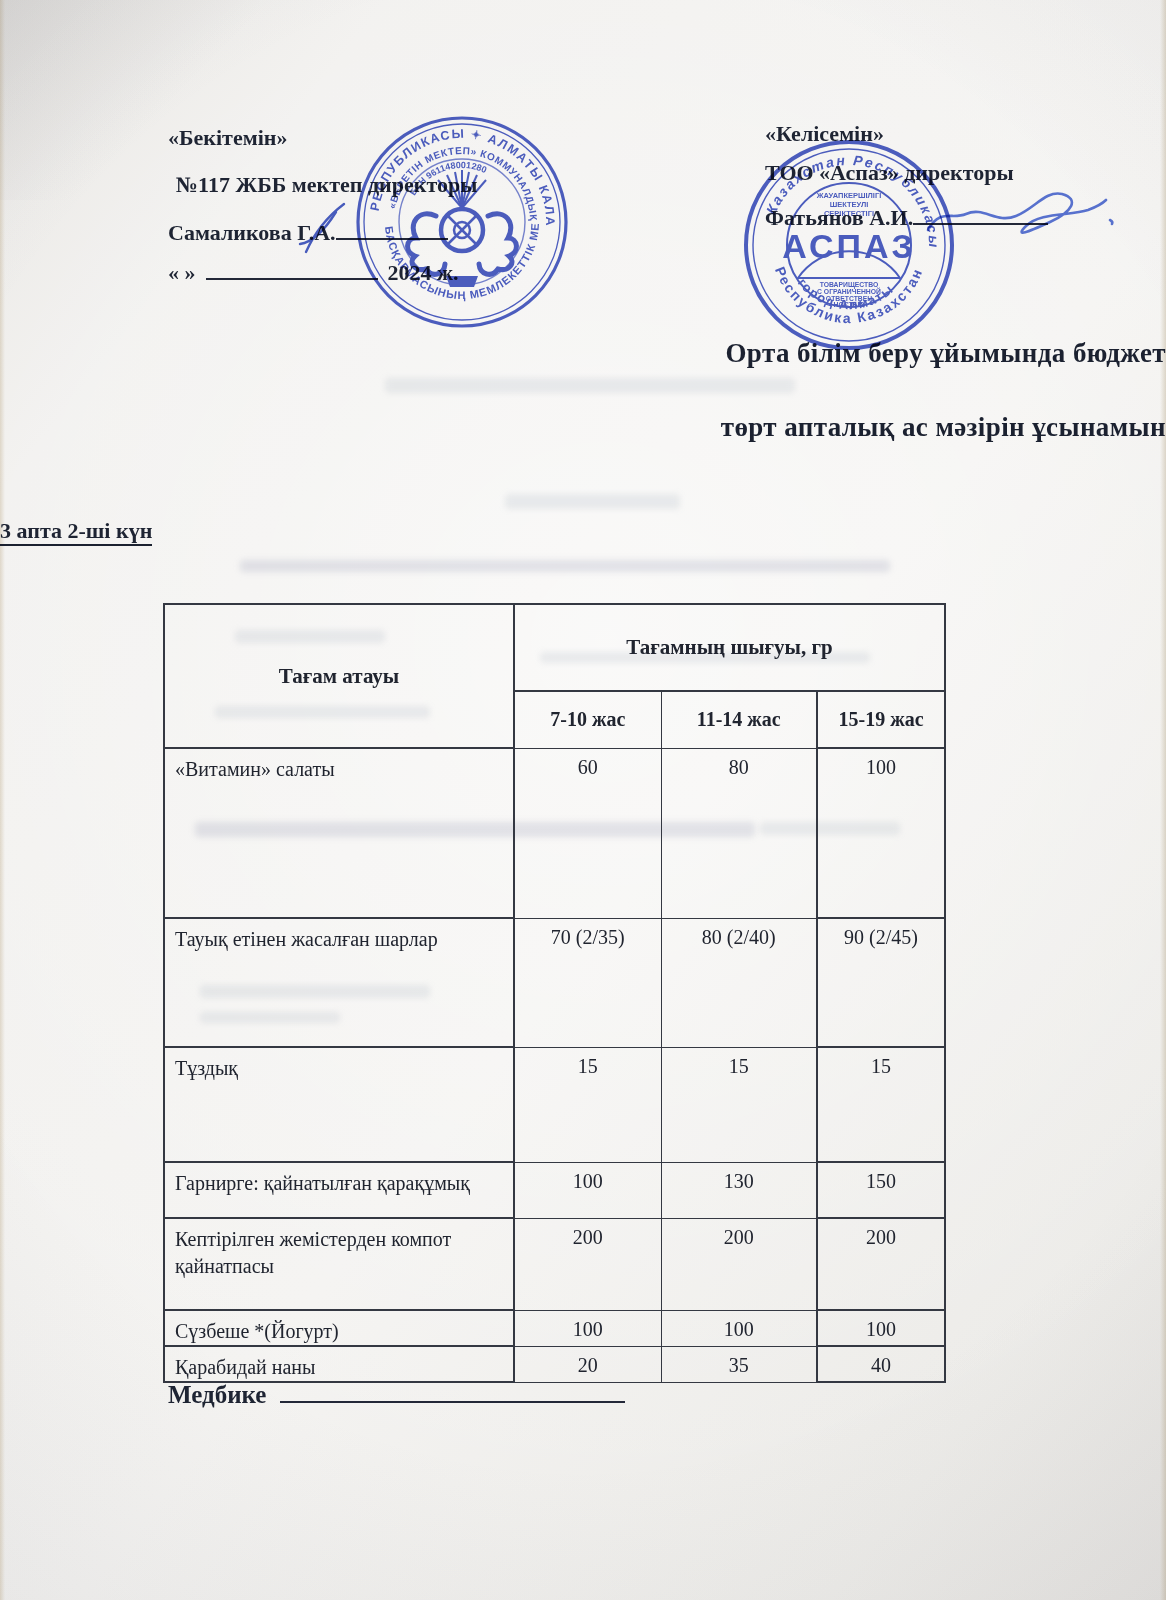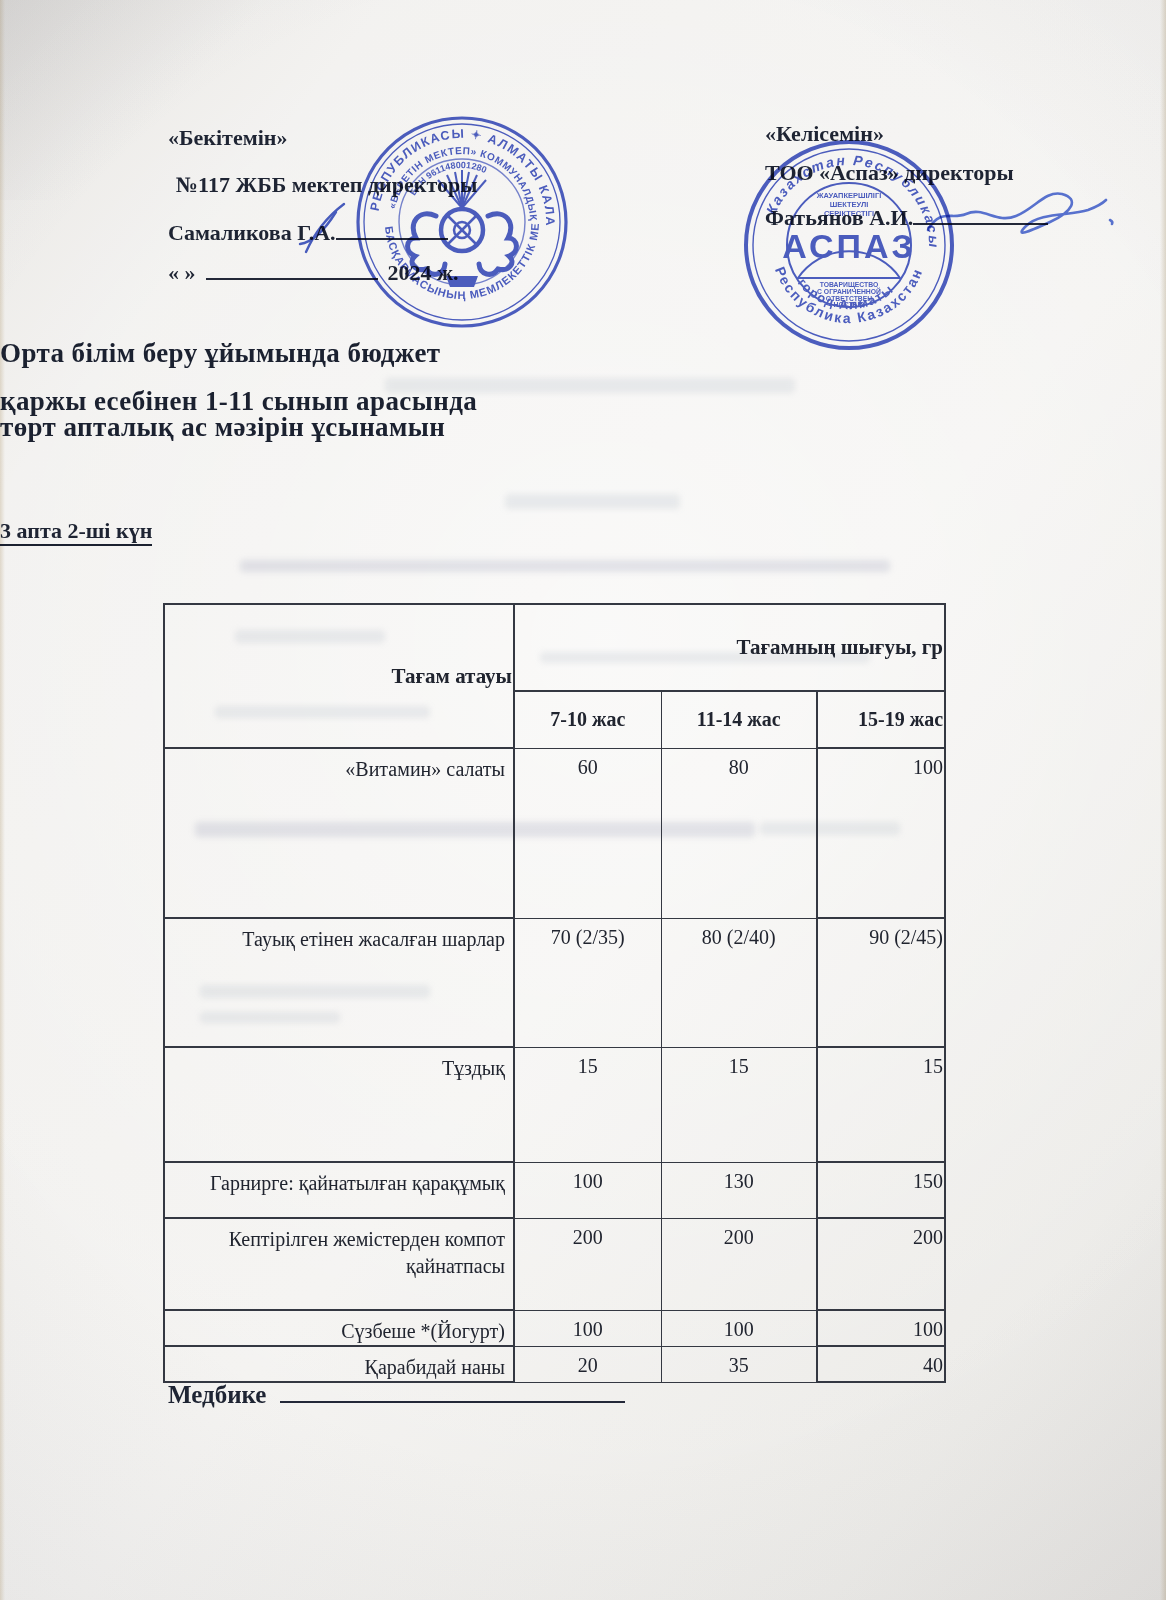--- a/index.html
+++ b/index.html
@@ -16,29 +16,29 @@
     background:linear-gradient(90deg, rgba(170,145,100,.28), rgba(170,145,100,0));}
   .edge-right{position:absolute;right:0;top:0;bottom:0;width:6px;
     background:linear-gradient(270deg, rgba(160,140,100,.30), rgba(160,140,100,0));}
   .corner-shade{position:absolute;left:0;top:0;width:260px;height:200px;pointer-events:none;
     background:linear-gradient(135deg, rgba(90,92,100,.10), rgba(90,92,100,0) 60%);}
 
   .abs{position:absolute;}
   .hdr{font-weight:bold;font-size:22px;line-height:1;white-space:nowrap;}
   .uline{display:inline-block;border-bottom:2.2px solid #232838;height:1em;vertical-align:baseline;}
 
-  .title-line{position:absolute;left:0;width:1166px;text-align:left;font-weight:bold;font-size:27px;
+  .title-line{position:absolute;left:0;width:1166px;text-align:right;font-weight:bold;font-size:27px;
     letter-spacing:.4px;color:#1b2130;}
   .subtitle{position:absolute;left:0;width:1166px;text-align:left;font-weight:bold;font-size:22px;}
   .subtitle span{border-bottom:2.5px solid #1b2130;padding-bottom:1px;}
 
   table.menu{position:absolute;left:163px;top:603px;width:781px;border-collapse:collapse;table-layout:fixed;
     font-size:20px;color:#20242f;}
   table.menu th, table.menu td{border:1.6px solid #343842;overflow:hidden;}
-  table.menu .outer{border-width:2.4px;text-align:right;}
+  table.menu .outer{border-width:2.4px;}
   th.dish-h{font-size:21px;font-weight:bold;text-align:center;vertical-align:middle;margin-top:44px;}
   th.group-h{font-size:21px;font-weight:bold;text-align:center;vertical-align:middle;}
   th.age-h{font-size:20px;font-weight:bold;text-align:center;vertical-align:middle;}
   td.name{vertical-align:top;text-align:left;padding:7px 8px 0 10px;line-height:1.35;}
   td.val{vertical-align:top;text-align:center;padding-top:7px;}
 
   .nurse{position:absolute;left:168px;top:1376px;font-weight:bold;font-size:25px;}
   .nurse .uline{width:345px;margin-left:14px;border-bottom-width:2.6px;}
 
   .stamp{position:absolute;mix-blend-mode:multiply;opacity:.9;}
@@ -118,21 +118,20 @@
   </svg>
 
   <svg class="sig" style="left:294px;top:198px" width="64" height="62" viewBox="0 0 64 62">
     <g stroke="#4a5fc6" stroke-width="2.4" fill="none" stroke-linecap="round">
       <path d="M12,54 C20,36 34,18 50,6"></path>
       <path d="M6,46 C20,44 32,30 42,14"></path>
     </g>
   </svg>
 
   <div class="title-line" style="top:338px">Орта білім беру ұйымында бюджет</div>
-  <div class="title-line" style="top:386px">қаржы есебінен 1-11  сынып арасында</div>
   <div class="title-line" style="top:412px">төрт апталық ас мәзірін ұсынамын</div>
   <div class="subtitle" style="top:518px"><span>3 апта 2-ші күн</span></div>
 
   <table class="menu">
     <colgroup>
         <col style="width:350px">
         <col style="width:147px">
         <col style="width:156px">
         <col style="width:128px">
       </colgroup>

